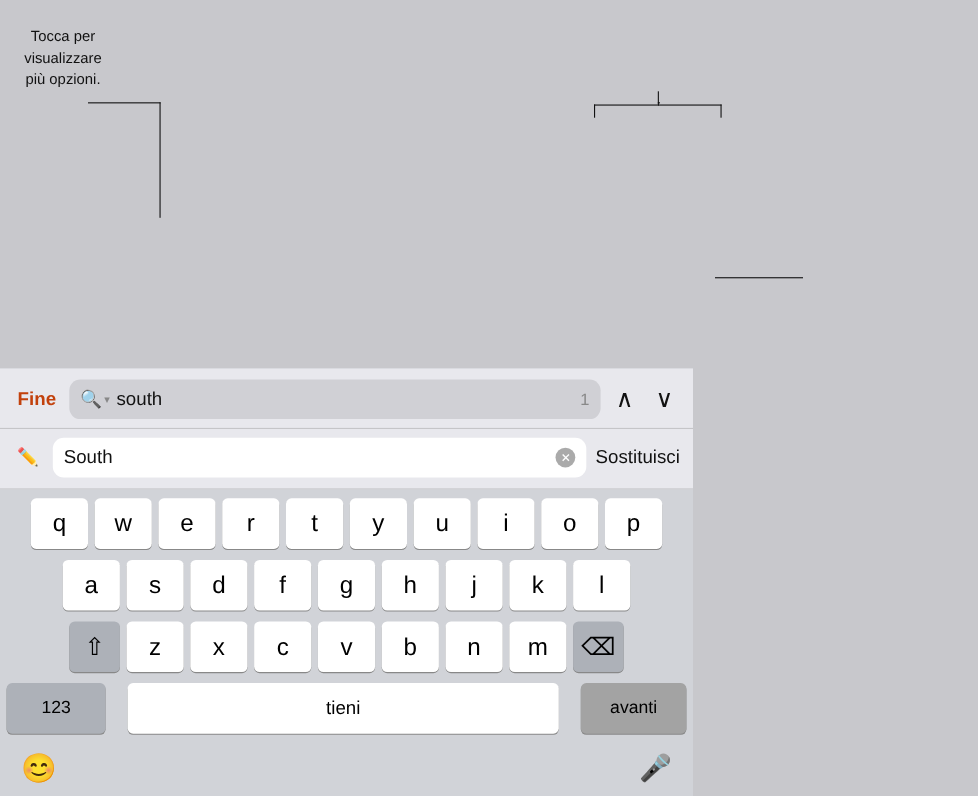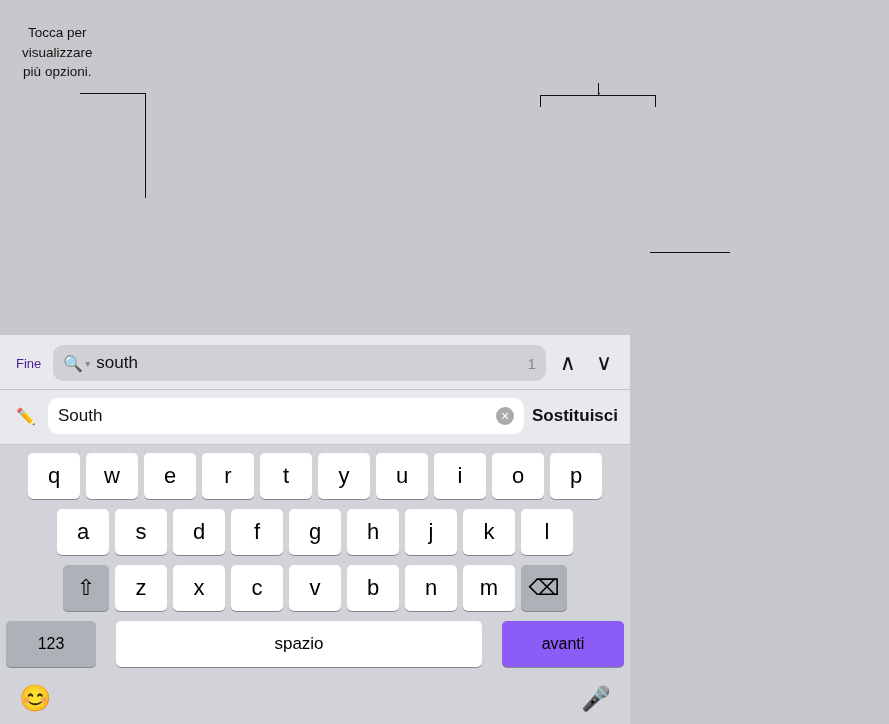--- a/index.html
+++ b/index.html
@@ -26,23 +26,23 @@
     .find-toolbar {
       background: #e8e8ed;
       padding: 10px 12px 8px;
       display: flex;
       align-items: center;
       gap: 8px;
       border-bottom: 1px solid #c5c5c8;
     }
 
     .done-btn {
-      font-size: 13px;
-      color: #4c1d95;
-      font-weight: 400;
+      font-size: 17px;
+      color: #c2410c;
+      font-weight: 700;
       background: none;
       border: none;
       cursor: pointer;
       padding: 0 4px;
       white-space: nowrap;
     }
 
     .search-box {
       flex: 1;
       background: #d0d0d5;
@@ -135,21 +135,21 @@
       display: flex;
       align-items: center;
       justify-content: center;
       cursor: pointer;
       color: #fff;
       font-size: 11px;
     }
 
     .replace-btn {
       font-size: 17px;
-      font-weight: 700;
+      font-weight: 400;
       color: #111;
       background: none;
       border: none;
       cursor: pointer;
       white-space: nowrap;
     }
 
     
     .keyboard {
       background: #d1d3d8;
@@ -227,26 +227,26 @@
       height: 46px;
       flex: 1;
       display: flex;
       align-items: center;
       justify-content: center;
       cursor: pointer;
       box-shadow: 0 1px 0 #888;
     }
 
     .key-return {
-      background: #8b5cf6;
+      background: #a3a3a3;
       border-radius: 5px;
       font-size: 16px;
       color: #000;
       height: 46px;
-      width: 122px;
+      width: 96px;
       display: flex;
       align-items: center;
       justify-content: center;
       cursor: pointer;
       box-shadow: 0 1px 0 #888;
     }
 
     .bottom-icons-row {
       display: flex;
       justify-content: space-between;
@@ -377,21 +377,21 @@
       <button class="key">c</button>
       <button class="key">v</button>
       <button class="key">b</button>
       <button class="key">n</button>
       <button class="key">m</button>
       <button class="key key-dark key-backspace">⌫</button>
     </div>
 
     <div class="bottom-row">
       <div class="key-123">123</div>
-      <div class="key-space">spazio</div>
+      <div class="key-space">tieni</div>
       <div class="key-return">avanti</div>
     </div>
 
     <div class="bottom-icons-row">
       <span class="emoji-icon">😊</span>
       <span class="mic-icon">🎤</span>
     </div>
 
   </div>
 </div>

